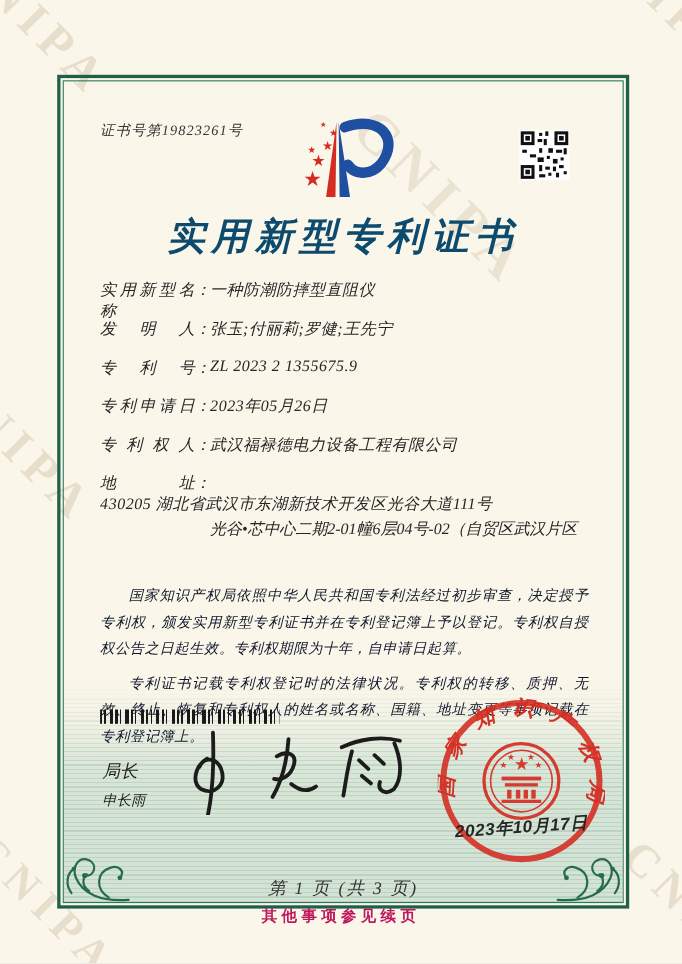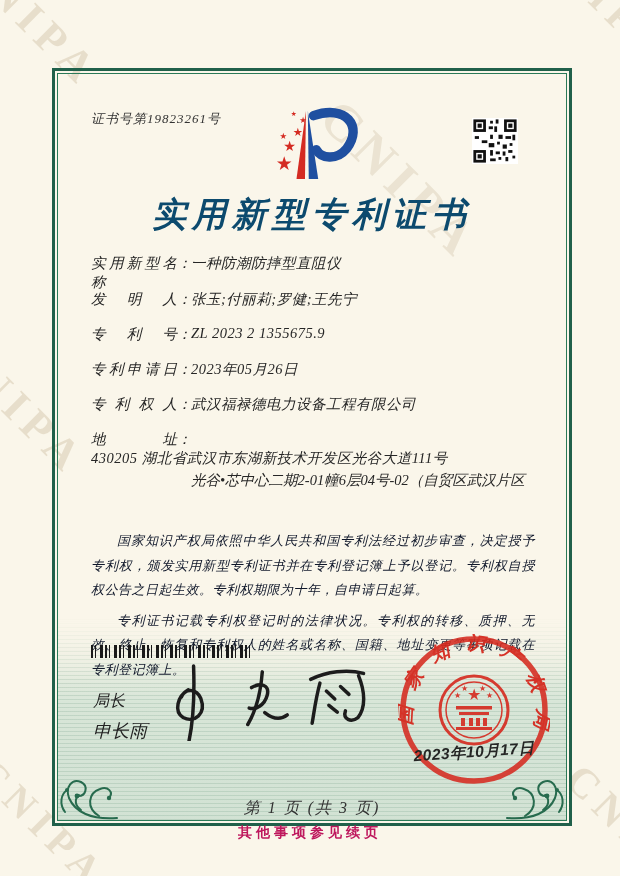--- a/index.html
+++ b/index.html
@@ -67,21 +67,21 @@
   .addr2{display:block; margin-left:100px; margin-top:3px;}
   .grant-no{position:absolute; left:258px; top:0;}
   
   .paras{
     position:absolute; left:33px; right:31px; top:432px;
     font-size:13px; line-height:24.5px; color:#0f172a; letter-spacing:0.5px;margin-top:23px;
   }
   .paras p{margin:0 0 6px 0; text-indent:2em; text-align:justify;}
   
   .sig-title{position:absolute; left:35px; top:617px; font-size:16px; font-family:"Liberation Sans",sans-serif; color:#222;}
-  .sig-name {position:absolute; left:35px; top:645px; font-size:18px; font-family:"Liberation Sans",sans-serif; color:#222;text-align:center;}
+  .sig-name {position:absolute; left:35px; top:645px; font-size:13px; font-family:"Liberation Sans",sans-serif; color:#222;text-align:center;}
   .sig-script{position:absolute; left:100px; top:583px; width:235px; height:84px;}
   
   .seal{position:absolute; left:340px; top:560px; width:152px; height:152px; opacity:0.95;}
   .seal-date{
     position:absolute; left:6px; top:108px; width:140px; text-align:center;
     font-size:15.5px; font-weight:700; color:#1c1c1c;
     font-family:"Liberation Sans",sans-serif; transform:rotate(-4deg);
     letter-spacing:0.5px;
   }
   

